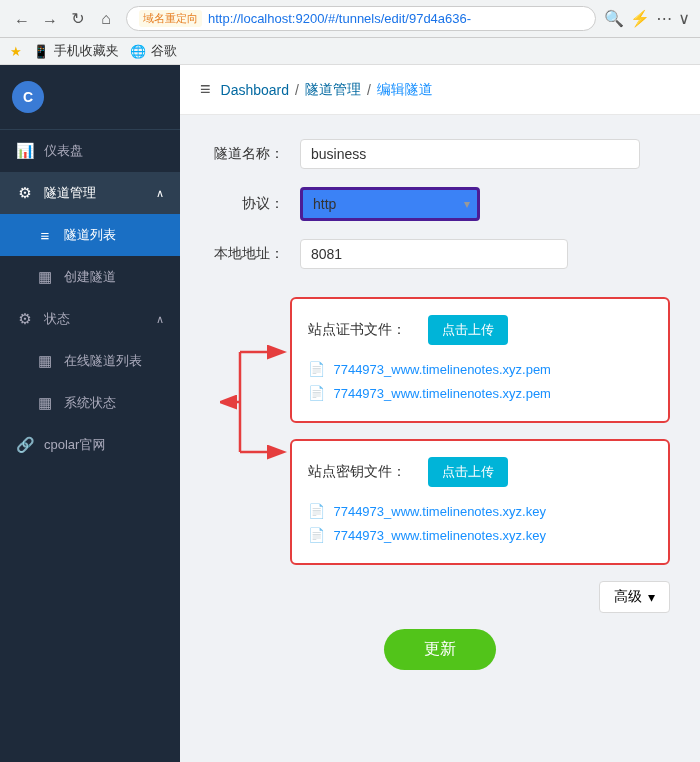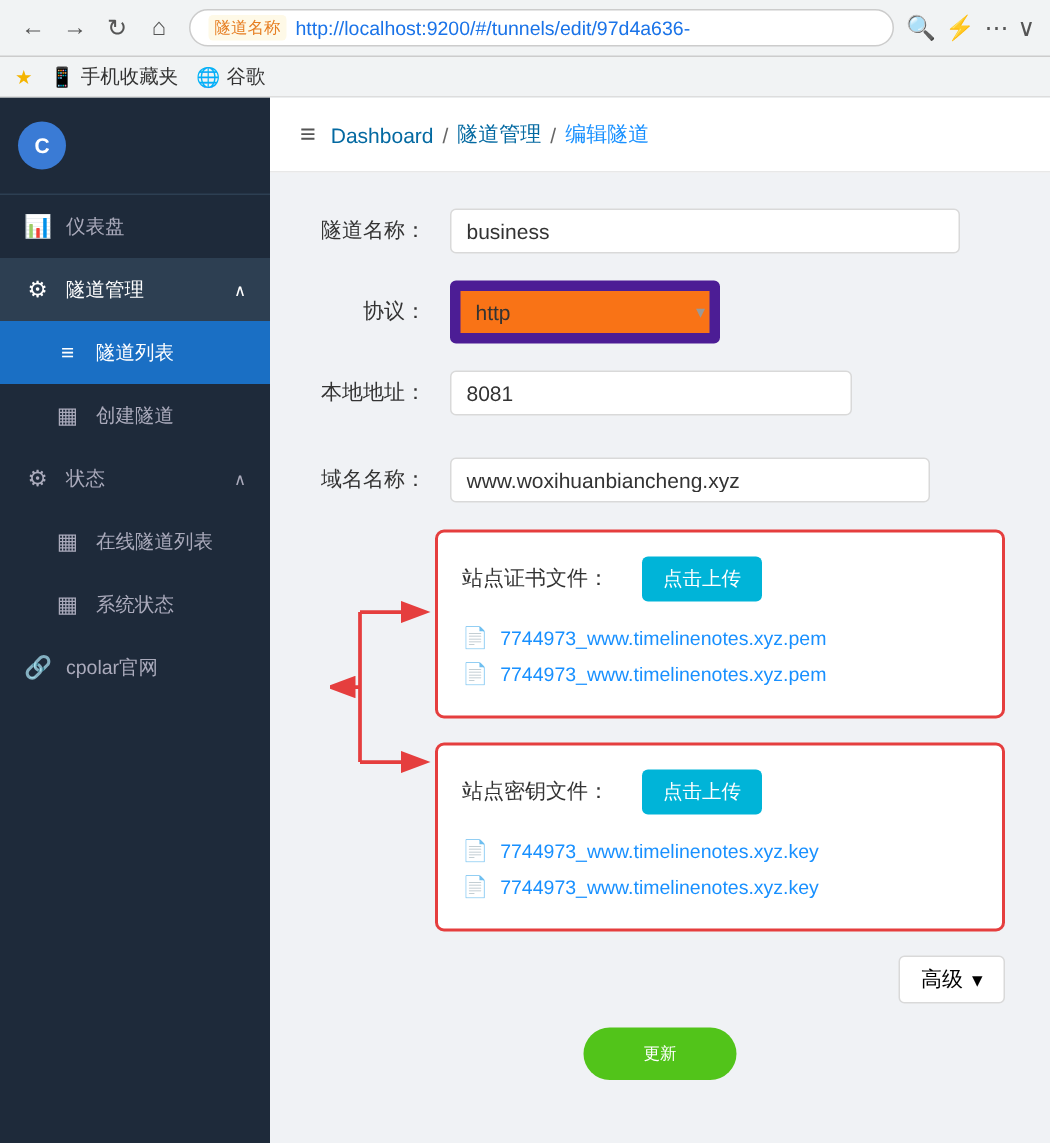--- a/index.html
+++ b/index.html
@@ -80,21 +80,21 @@
       width: 90px; text-align: right; padding-right: 16px; color: #333; font-size: 14px; flex-shrink: 0;
     }
     .form-input {
       border: 1px solid #d9d9d9; border-radius: 4px; padding: 6px 10px; font-size: 14px; color: #333; min-width: 200px; outline: none; background: white;
     }
 
     .select-wrapper {
       position: relative; display: inline-block;
     }
     .form-select {
-      border: 7px solid #4c1d95; border-radius: 4px; padding: 6px 32px 6px 10px; font-size: 14px; color: #333; min-width: 180px; background: #f97316; appearance: none; outline: none; cursor: pointer;
+      border: 3px solid #4c1d95; border-radius: 4px; padding: 6px 32px 6px 10px; font-size: 14px; color: #333; min-width: 180px; background: #3b82f6; appearance: none; outline: none; cursor: pointer;
     }
     .select-arrow {
       position: absolute; right: 10px; top: 50%; transform: translateY(-50%); color: #999; pointer-events: none; font-size: 12px;
     }
 
     .domain-type-row { align-items: center; }
     .radio-group { display: flex; align-items: center; gap: 20px; }
     .radio-item { display: flex; align-items: center; gap: 6px; cursor: pointer; font-size: 14px; color: #333; }
     .radio-dot {
       width: 14px; height: 14px; border-radius: 50%; border: 2px solid #d9d9d9; display: flex; align-items: center; justify-content: center; flex-shrink: 0;
@@ -120,39 +120,39 @@
       display: flex; justify-content: flex-end; margin-bottom: 16px;
     }
     .adv-button {
       border: 1px solid #d9d9d9; border-radius: 4px; padding: 6px 14px; background: white; font-size: 14px; cursor: pointer; display: flex; align-items: center; gap: 6px; font-family: inherit;
     }
 
     .update-row {
       display: flex; justify-content: center; margin-top: 10px;
     }
     .update-btn {
-      background: #52c41a; color: white; border: none; border-radius: 24px; padding: 10px 40px; font-size: 11px; cursor: pointer; font-family: inherit; font-weight: 500;
+      background: #52c41a; color: white; border: none; border-radius: 24px; padding: 10px 40px; font-size: 16px; cursor: pointer; font-family: inherit; font-weight: 500;
     }
 
     .upload-section {
       position: relative;
     }
   </style>
 </head>
 <body>
 
 <div class="browser-chrome">
   <div class="browser-nav-btns">
     <button class="nav-btn">←</button>
     <button class="nav-btn">→</button>
     <button class="nav-btn">↻</button>
     <button class="nav-btn">⌂</button>
   </div>
   <div class="address-bar">
-    <span class="redirect-badge">隧道名称</span>
+    <span class="redirect-badge">域名重定向</span>
     <span class="address-url">http://localhost:9200/#/tunnels/edit/97d4a636-</span>
   </div>
   <div class="browser-actions">
     <span style="cursor:pointer">🔍</span>
     <span style="cursor:pointer">⚡</span>
     <span style="cursor:pointer">⋯</span>
     <span style="cursor:pointer">∨</span>
   </div>
 </div>
 
@@ -255,24 +255,20 @@
       </div>
 
       <div class="form-row">
         <label class="form-label">本地地址：</label>
         <input class="form-input" type="text" value="8081" style="width: 268px;">
       </div>
 
       <div style="height: 10px;"></div>
 
 
-      <div class="form-row">
-        <label class="form-label">域名名称：</label>
-        <input class="form-input" type="text" value="www.woxihuanbiancheng.xyz" style="width: 320px;">
-      </div>
 
       <div class="upload-section" style="position: relative; margin-left: 20px;">
 
         <div class="upload-box" style="margin-left: 60px;">
           <div class="upload-box-header">
             <span class="upload-box-label">站点证书文件：</span>
             <button class="upload-btn">点击上传</button>
           </div>
           <div class="file-item">
             <span class="file-icon">📄</span>

